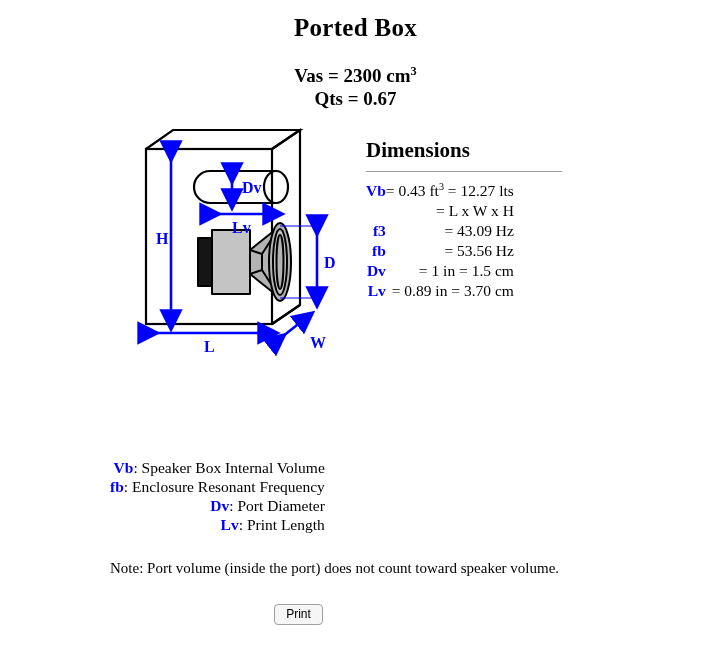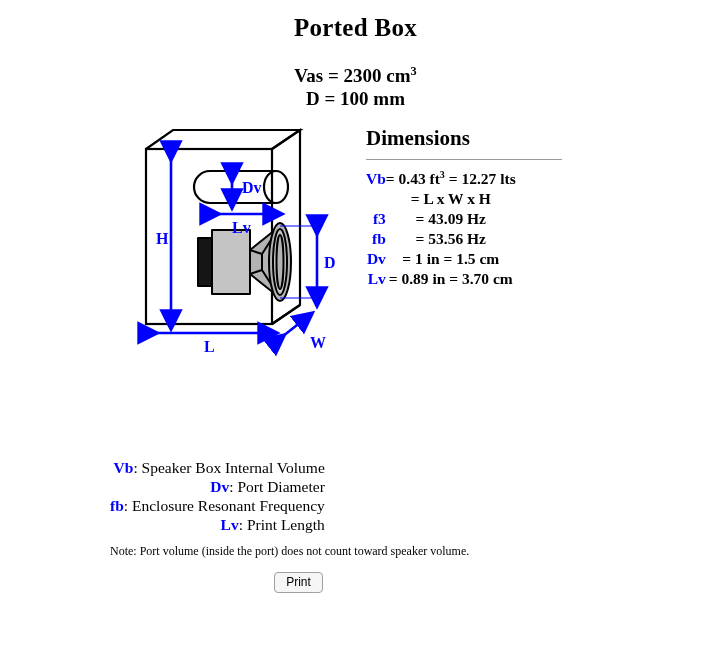--- a/index.html
+++ b/index.html
@@ -55,21 +55,21 @@
   }
   .diagram {
     position: absolute;
     left: 128px;
     top: 0px;
   }
 
   .dimensions {
     position: absolute;
     left: 366px;
-    top: 4px;
+    top: 16px;
     width: 300px;
   }
   .dim-title {
     font-size: 21px;
     font-weight: bold;
     margin: 0;
     padding: 0;
   }
   .dim-rule {
     border: none;
@@ -86,51 +86,51 @@
     padding: 0 0 1px 0;
     vertical-align: baseline;
     white-space: nowrap;
   }
   td.dim-key {
     text-align: right;
     font-weight: bold;
     color: #0000ff;
     padding-right: 3px;
   }
-  td.dim-val { text-align: center; font-weight: bold; }
+  td.dim-val { text-align: right; }
 
   
   .legend {
     position: absolute;
     left: 110px;
     top: 450px;
     font-size: 15.5px;
     line-height: 19px;
     text-align: right;
   }
   .legend-row { white-space: nowrap; }
   .legend-key {
     font-weight: bold;
     color: #0000ff;
   }
 
   
   .note {
     position: absolute;
     left: 110px;
-    top: 536px;
-    font-size: 12px;
+    top: 552px;
+    font-size: 15px;
     white-space: nowrap;
   }
 
   
   .btn-wrap {
     position: absolute;
     left: 0;
-    top: 564px;
+    top: 596px;
     width: 597px;
     text-align: center;
   }
   .print-btn {
     font-family: "Liberation Sans", "DejaVu Sans", sans-serif;
     font-size: 12px;
     color: #000000;
     background: #f6f6f6;
     border: 1px solid #a0a0a0;
     border-radius: 4px;
@@ -148,21 +148,21 @@
 </style>
 </head>
 <body>
 
 <div class="page">
 
   <div class="title">Ported Box</div>
 
   <div class="params">
     <div><span>Vas = 2300 cm</span><sup>3</sup></div>
-    <div>D = 100 mm</div>
+    <div>Qts = 0.67</div>
   </div>
 
   <div class="middle">
 
     <div class="diagram">
       <svg width="230" height="235" viewBox="0 0 230 235" xmlns="http://www.w3.org/2000/svg">
         <defs>
           <marker id="arrH" markerWidth="9" markerHeight="9" refX="4.5" refY="4.5" orient="auto">
             <path d="M0,0 L9,4.5 L0,9 z" fill="#0000ff"></path>
           </marker>
@@ -264,22 +264,22 @@
             <td class="dim-key">Lv</td>
             <td class="dim-val">= 0.89 in  =  3.70 cm</td>
           </tr>
         </tbody>
       </table>
     </div>
   </div>
 
   <div class="legend">
     <div class="legend-row"><span class="legend-key">Vb</span><span>: Speaker Box Internal Volume</span></div>
+    <div class="legend-row"><span class="legend-key">fb</span><span>: Enclosure Resonant Frequency</span></div>
     <div class="legend-row"><span class="legend-key">Dv</span><span>: Port Diameter</span></div>
-    <div class="legend-row"><span class="legend-key">fb</span><span>: Enclosure Resonant Frequency</span></div>
     <div class="legend-row"><span class="legend-key">Lv</span><span>: Print Length</span></div>
   </div>
 
   <div class="note">Note: Port volume (inside the port) does not count toward speaker volume.</div>
 
   <div class="btn-wrap">
     <button class="print-btn" type="button">Print</button>
   </div>
 
 </div>

